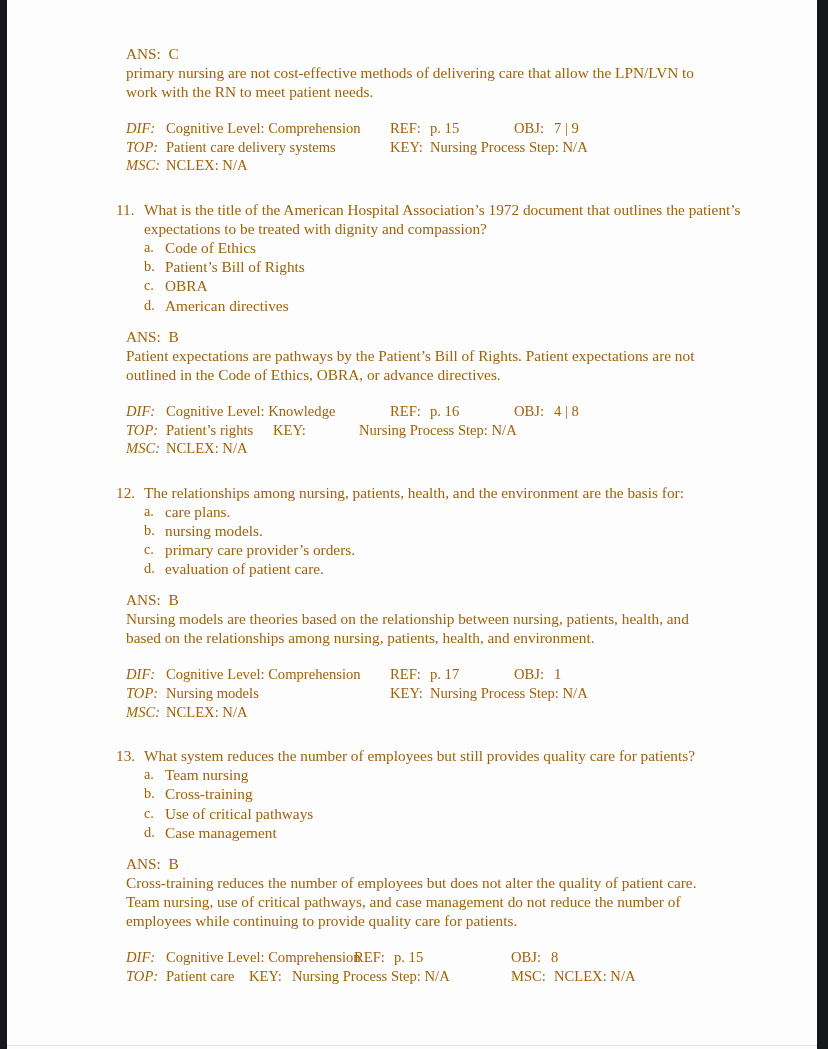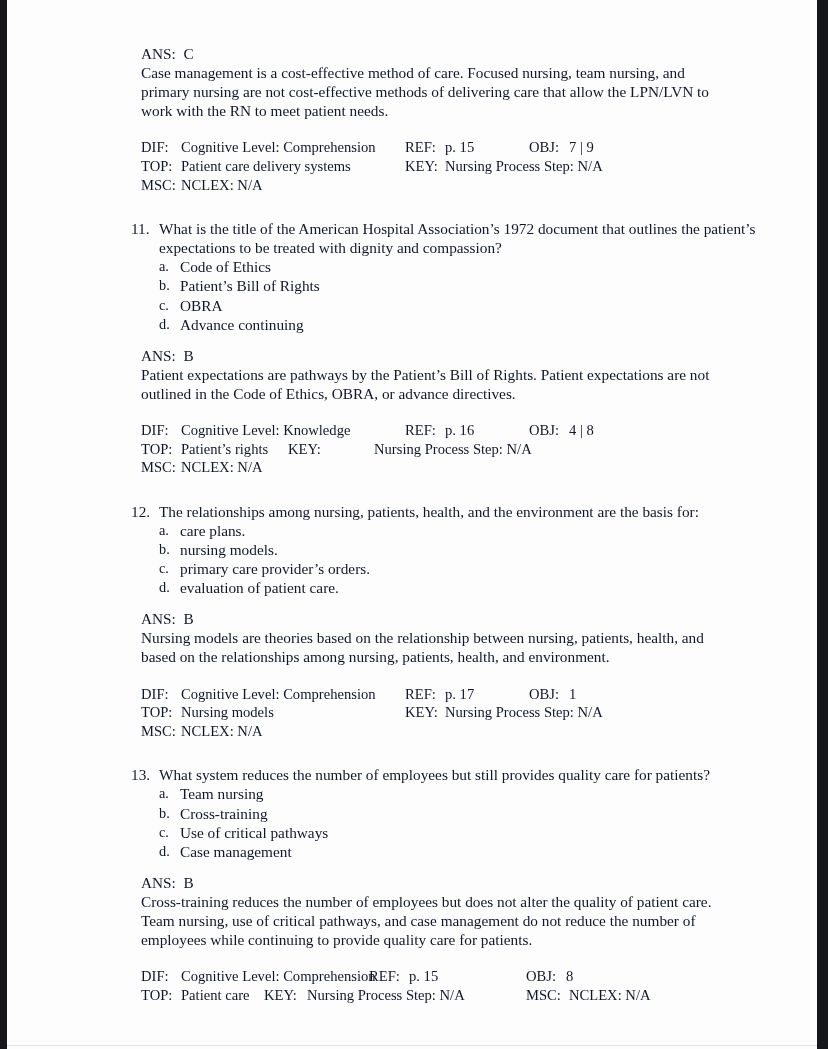--- a/index.html
+++ b/index.html
@@ -43,24 +43,24 @@
     position: absolute;
     left: 7px;
     bottom: 3px;
     width: 810px;
     height: 1px;
     background: #e2e2e2;
   }
 
   .content {
     position: absolute;
-    left: 100px;   
+    left: 85px;   
     top: 44px;
     width: 650px;
-    color: #0f172a;
+    color: #a16207;
     font-size: 15.3px;
     line-height: 19.1px;
   }
 
   
   .ans-block {
     margin-left: 34px;   
     margin-top: 0;
   }
   .ans-line { white-space: pre; }
@@ -116,21 +116,21 @@
   }
   .meta-cell {
     position: absolute;
     top: 0;
     white-space: nowrap;
   }
   .lbl { }          
   .val { }
 
   
-  .c-lbl   { left: 0px; }
+  .c-lbl   { left: 0px; font-style: italic; }
   .c-val   { left: 40px; }
   .c-ref   { left: 264px; }
   .c-refv  { left: 304px; }
   .c-obj   { left: 388px; }
   .c-objv  { left: 428px; text-align: center; }
 
   
   .c11-key   { left: 147px; }
   .c11-keyv  { left: 233px; }
 
@@ -149,21 +149,20 @@
 
 <div id="band-left"></div>
 <div id="band-right"></div>
 
 <div id="page">
   <div class="content">
 
     <div class="ans-block">
       <div class="ans-line"><span>ANS:</span>&nbsp; <span>C</span></div>
       <div class="rationale">
-        <div>Case management is a cost-effective method of care. Focused nursing, team nursing, and</div>
         <div>primary nursing are not cost-effective methods of delivering care that allow the LPN/LVN to</div>
         <div>work with the RN to meet patient needs.</div>
       </div>
     </div>
 
     <div class="gap-md"></div>
 
     <div class="meta">
       <div class="meta-row">
         <span class="meta-cell lbl c-lbl">DIF:</span>
@@ -203,21 +202,21 @@
         <div class="option">
           <span class="opt-letter">b.</span>
           <span class="opt-text">Patient’s Bill of Rights</span>
         </div>
         <div class="option">
           <span class="opt-letter">c.</span>
           <span class="opt-text">OBRA</span>
         </div>
         <div class="option">
           <span class="opt-letter">d.</span>
-          <span class="opt-text">Advance continuing</span>
+          <span class="opt-text">American directives</span>
         </div>
       </div>
     </div>
 
     <div class="gap-sm"></div>
 
     <div class="ans-block">
       <div class="ans-line"><span>ANS:</span>&nbsp; <span>B</span></div>
       <div class="rationale">
         <div>Patient expectations are pathways by the Patient’s Bill of Rights. Patient expectations are not</div>

